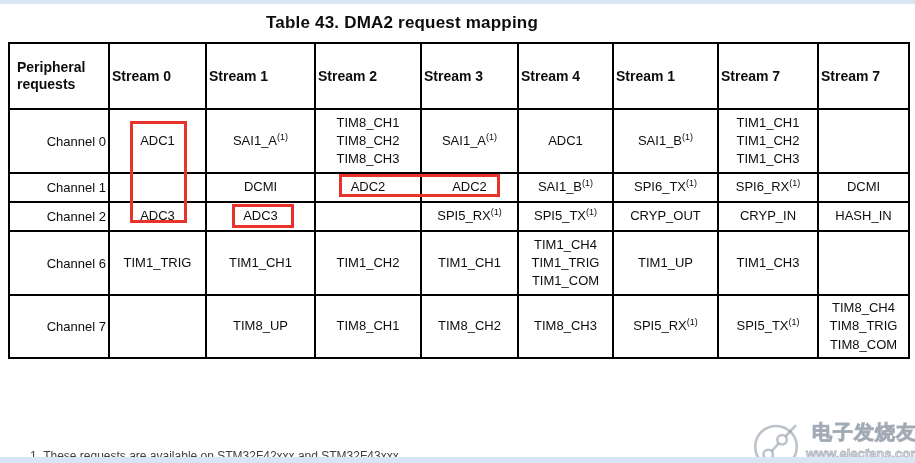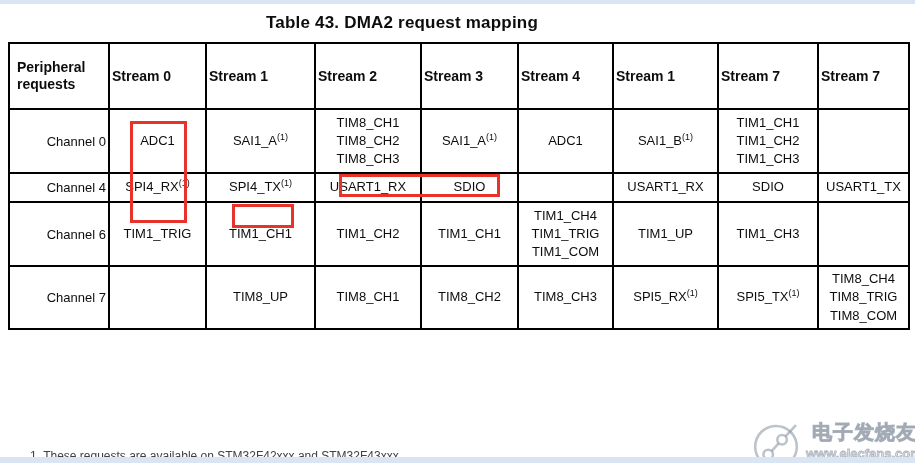--- a/index.html
+++ b/index.html
@@ -89,29 +89,40 @@
           <td>ADC1</td>
           <td>SAI1_A<sup>(1)</sup></td>
           <td>TIM8_CH1<br>TIM8_CH2<br>TIM8_CH3</td>
           <td>SAI1_A<sup>(1)</sup></td>
           <td>ADC1</td>
           <td>SAI1_B<sup>(1)</sup></td>
           <td>TIM1_CH1<br>TIM1_CH2<br>TIM1_CH3</td>
           <td></td>
         </tr>
         <tr class="short">
-          <th>Channel 4</th>
-          <td>SPI4_RX<sup>(1)</sup></td>
-          <td>SPI4_TX<sup>(1)</sup></td>
-          <td>USART1_RX</td>
-          <td>SDIO</td>
+          <th>Channel 1</th>
           <td></td>
-          <td>USART1_RX</td>
-          <td>SDIO</td>
-          <td>USART1_TX</td>
+          <td>DCMI</td>
+          <td>ADC2</td>
+          <td>ADC2</td>
+          <td>SAI1_B<sup>(1)</sup></td>
+          <td>SPI6_TX<sup>(1)</sup></td>
+          <td>SPI6_RX<sup>(1)</sup></td>
+          <td>DCMI</td>
+        </tr>
+        <tr class="short">
+          <th>Channel 2</th>
+          <td>ADC3</td>
+          <td>ADC3</td>
+          <td></td>
+          <td>SPI5_RX<sup>(1)</sup></td>
+          <td>SPI5_TX<sup>(1)</sup></td>
+          <td>CRYP_OUT</td>
+          <td>CRYP_IN</td>
+          <td>HASH_IN</td>
         </tr>
         <tr class="tall">
           <th>Channel 6</th>
           <td>TIM1_TRIG</td>
           <td>TIM1_CH1</td>
           <td>TIM1_CH2</td>
           <td>TIM1_CH1</td>
           <td>TIM1_CH4<br>TIM1_TRIG<br>TIM1_COM</td>
           <td>TIM1_UP</td>
           <td>TIM1_CH3</td>

